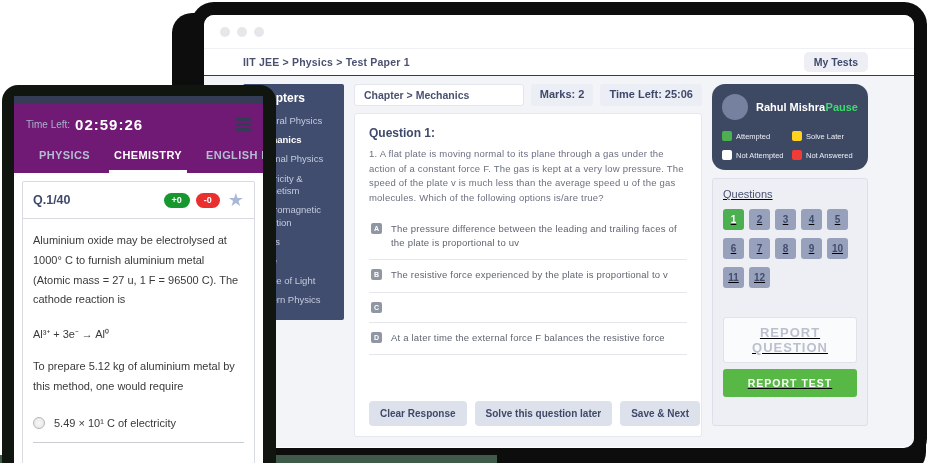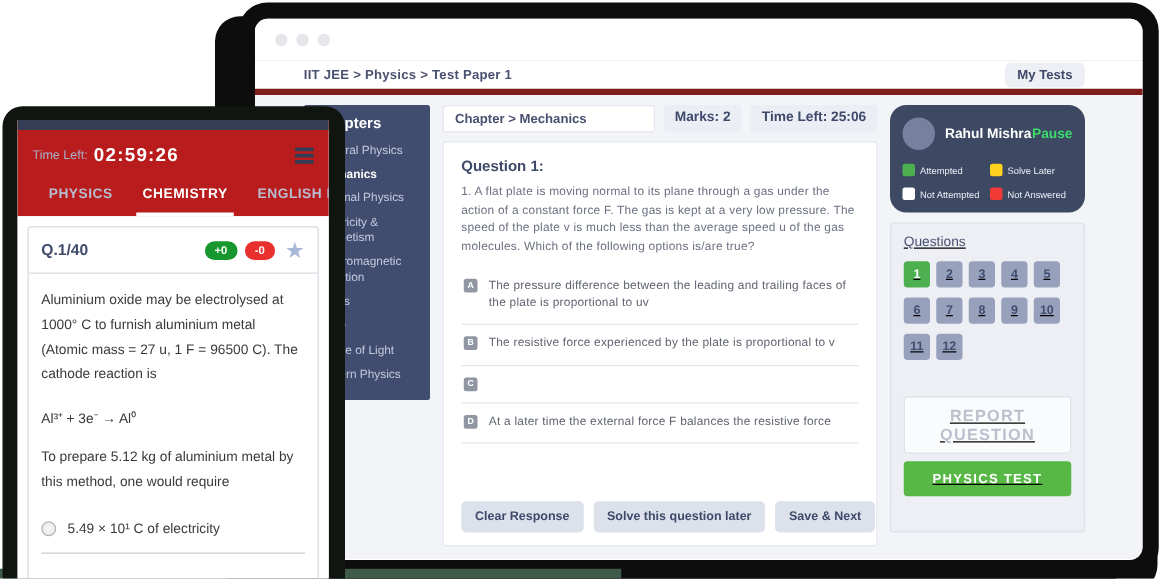--- a/index.html
+++ b/index.html
@@ -7,21 +7,21 @@
   .canvas { position:relative; width:936px; height:463px; overflow:hidden; background:#ffffff; }
 
   
   .desktop { position:absolute; left:204px; top:15px; width:710px; height:433px;
     background:#fff; border-radius:10px; z-index:1;
     box-shadow:0 0 0 13px #0d0d0d, -22px 8px 0 10px #0d0d0d, 0 14px 0 12px #0d0d0d; }
   .chrome { height:34px; display:flex; align-items:center; padding-left:16px; gap:7px;
     border-bottom:1px solid #f0f1f4; border-radius:10px 10px 0 0; background:#fff; }
   .dot { width:10px; height:10px; border-radius:50%; background:#e7e7eb; }
   .crumb-row { height:27px; display:flex; align-items:center; padding:0 46px 0 39px;
-    border-bottom:5px solid #7f1d1d; background:#fff; }
+    border-bottom:1px solid #7f1d1d; background:#fff; }
   .crumb { font-size:10.5px; font-weight:700; color:#4a5170; letter-spacing:.2px; }
   .my-tests { margin-left:auto; background:#edeff5; border-radius:5px; padding:4px 10px;
     font-size:10.5px; font-weight:700; color:#3f4a6b; cursor:pointer; }
   .content { height:371px; background:#f3f4f8; padding:8px 46px 10px 39px;
     display:flex; gap:10px; border-radius:0 0 10px 10px; }
 
   
   .sidebar { width:101px; background:#414d6e; border-radius:2px; align-self:flex-start;
     padding-bottom:10px; flex:none; }
   .sidebar-title { color:#fff; font-size:12px; font-weight:700; padding:7px 10px 6px; }
@@ -78,21 +78,21 @@
     cursor:pointer; }
 
   
   .base-strip { position:absolute; left:0; bottom:0; width:497px; height:8px;
     background:#3f5a48; z-index:2; }
 
   
   .phone-frame { position:absolute; left:2px; top:85px; width:274px; height:378px;
     background:#11150f; border-radius:16px 16px 0 0; padding:11px 13px 0 12px; z-index:3; }
   .phone { width:100%; height:100%; background:#fff; overflow:hidden; }
-  .p-header { background:#b91c1c; }
+  .p-header { background:#701a75; }
   .p-status { height:8px; background:#353d56; }
   .p-time-row { display:flex; align-items:center; padding:12px 12px 0 12px; }
   .p-time-label { color:#a9b1c9; font-size:10px; }
   .p-time-value { color:#fff; font-size:15px; font-weight:700; letter-spacing:1px; margin-left:5px; }
   .burger { margin-left:auto; cursor:pointer; padding-top:2px; }
   .burger span { display:block; width:15px; height:2.5px; background:#333b55; margin-bottom:2.5px; border-radius:1px; }
   .p-tabs { display:flex; padding:12px 0 0 20px; white-space:nowrap; }
   .p-tab { font-size:11px; font-weight:700; letter-spacing:.4px; color:#b6bdd2;
     padding:4px 5px 9px; margin-right:14px; cursor:pointer; border-bottom:3px solid transparent; }
   .p-tab.active { color:#fff; border-bottom-color:#fff; }
@@ -214,21 +214,21 @@
             <span class="tile">5</span>
             <span class="tile">6</span>
             <span class="tile">7</span>
             <span class="tile">8</span>
             <span class="tile">9</span>
             <span class="tile">10</span>
             <span class="tile">11</span>
             <span class="tile">12</span>
           </div>
           <div class="report-btn">REPORT QUESTION</div>
-          <div class="submit-btn">PHYSICS TEST</div>
+          <div class="submit-btn">REPORT TEST</div>
         </div>
       </div>
 
     </div>
   </div>
 
   <div class="base-strip"></div>
 
   <div class="phone-frame">
     <div class="phone">

